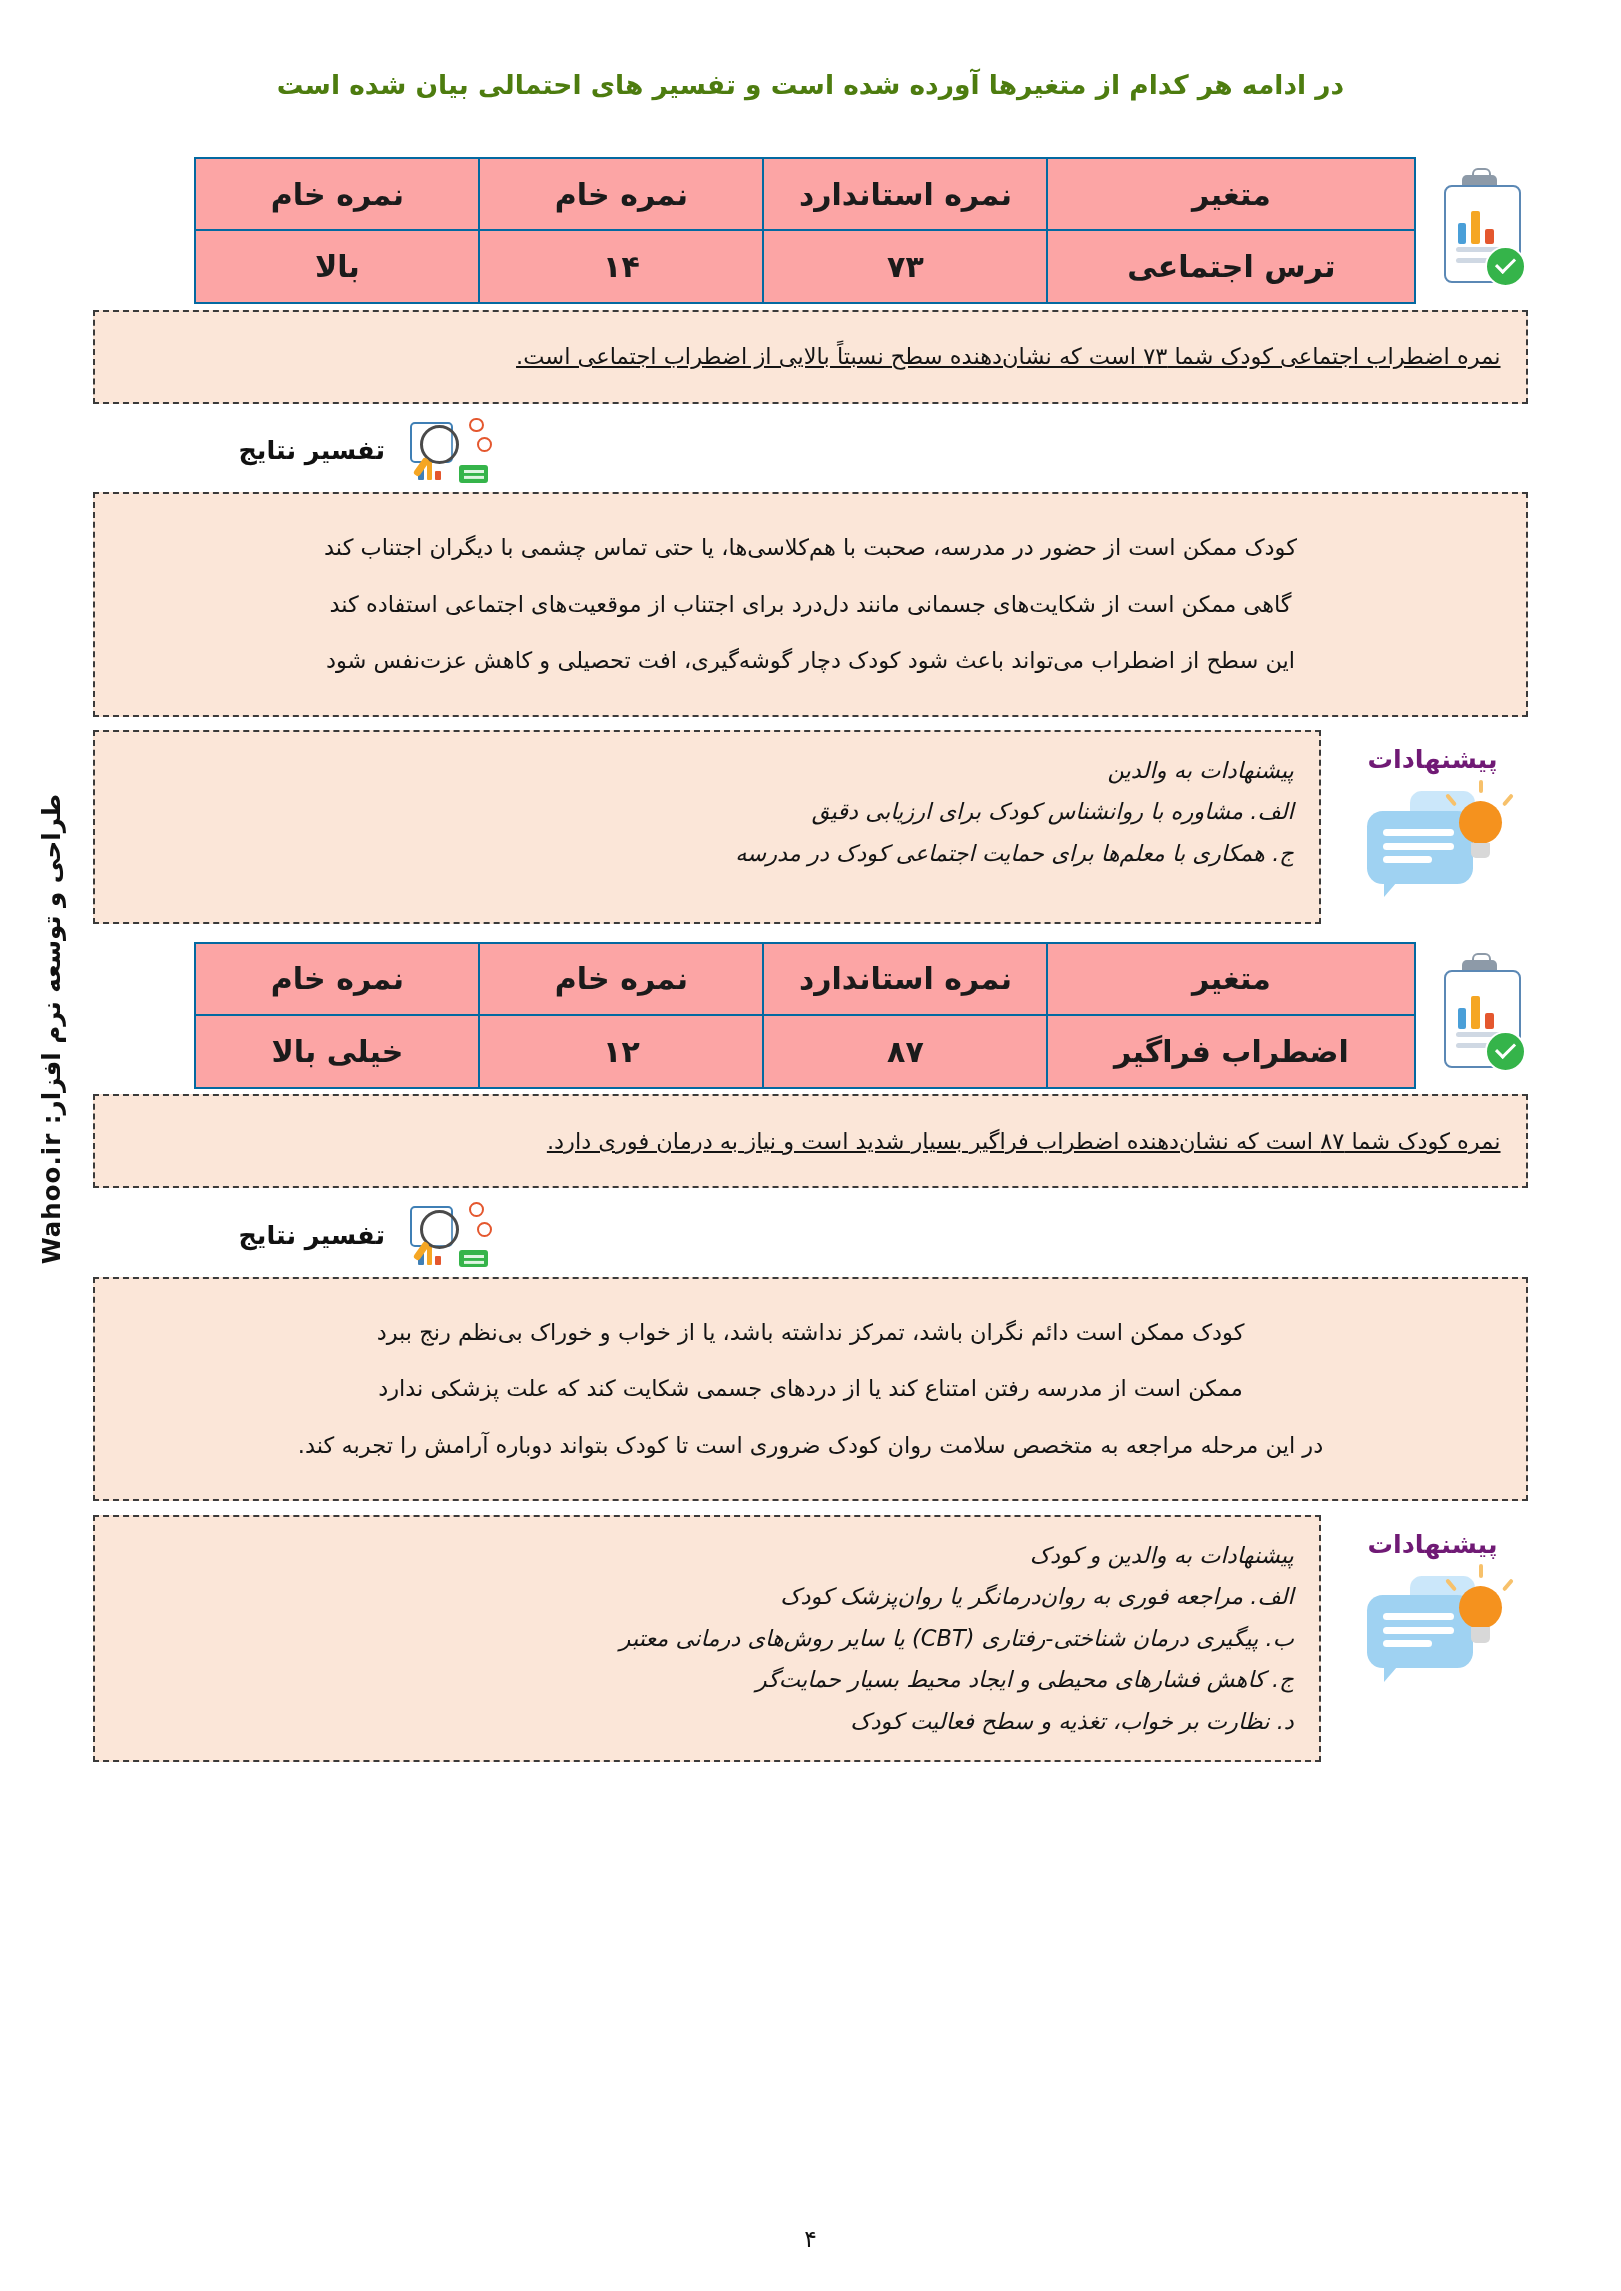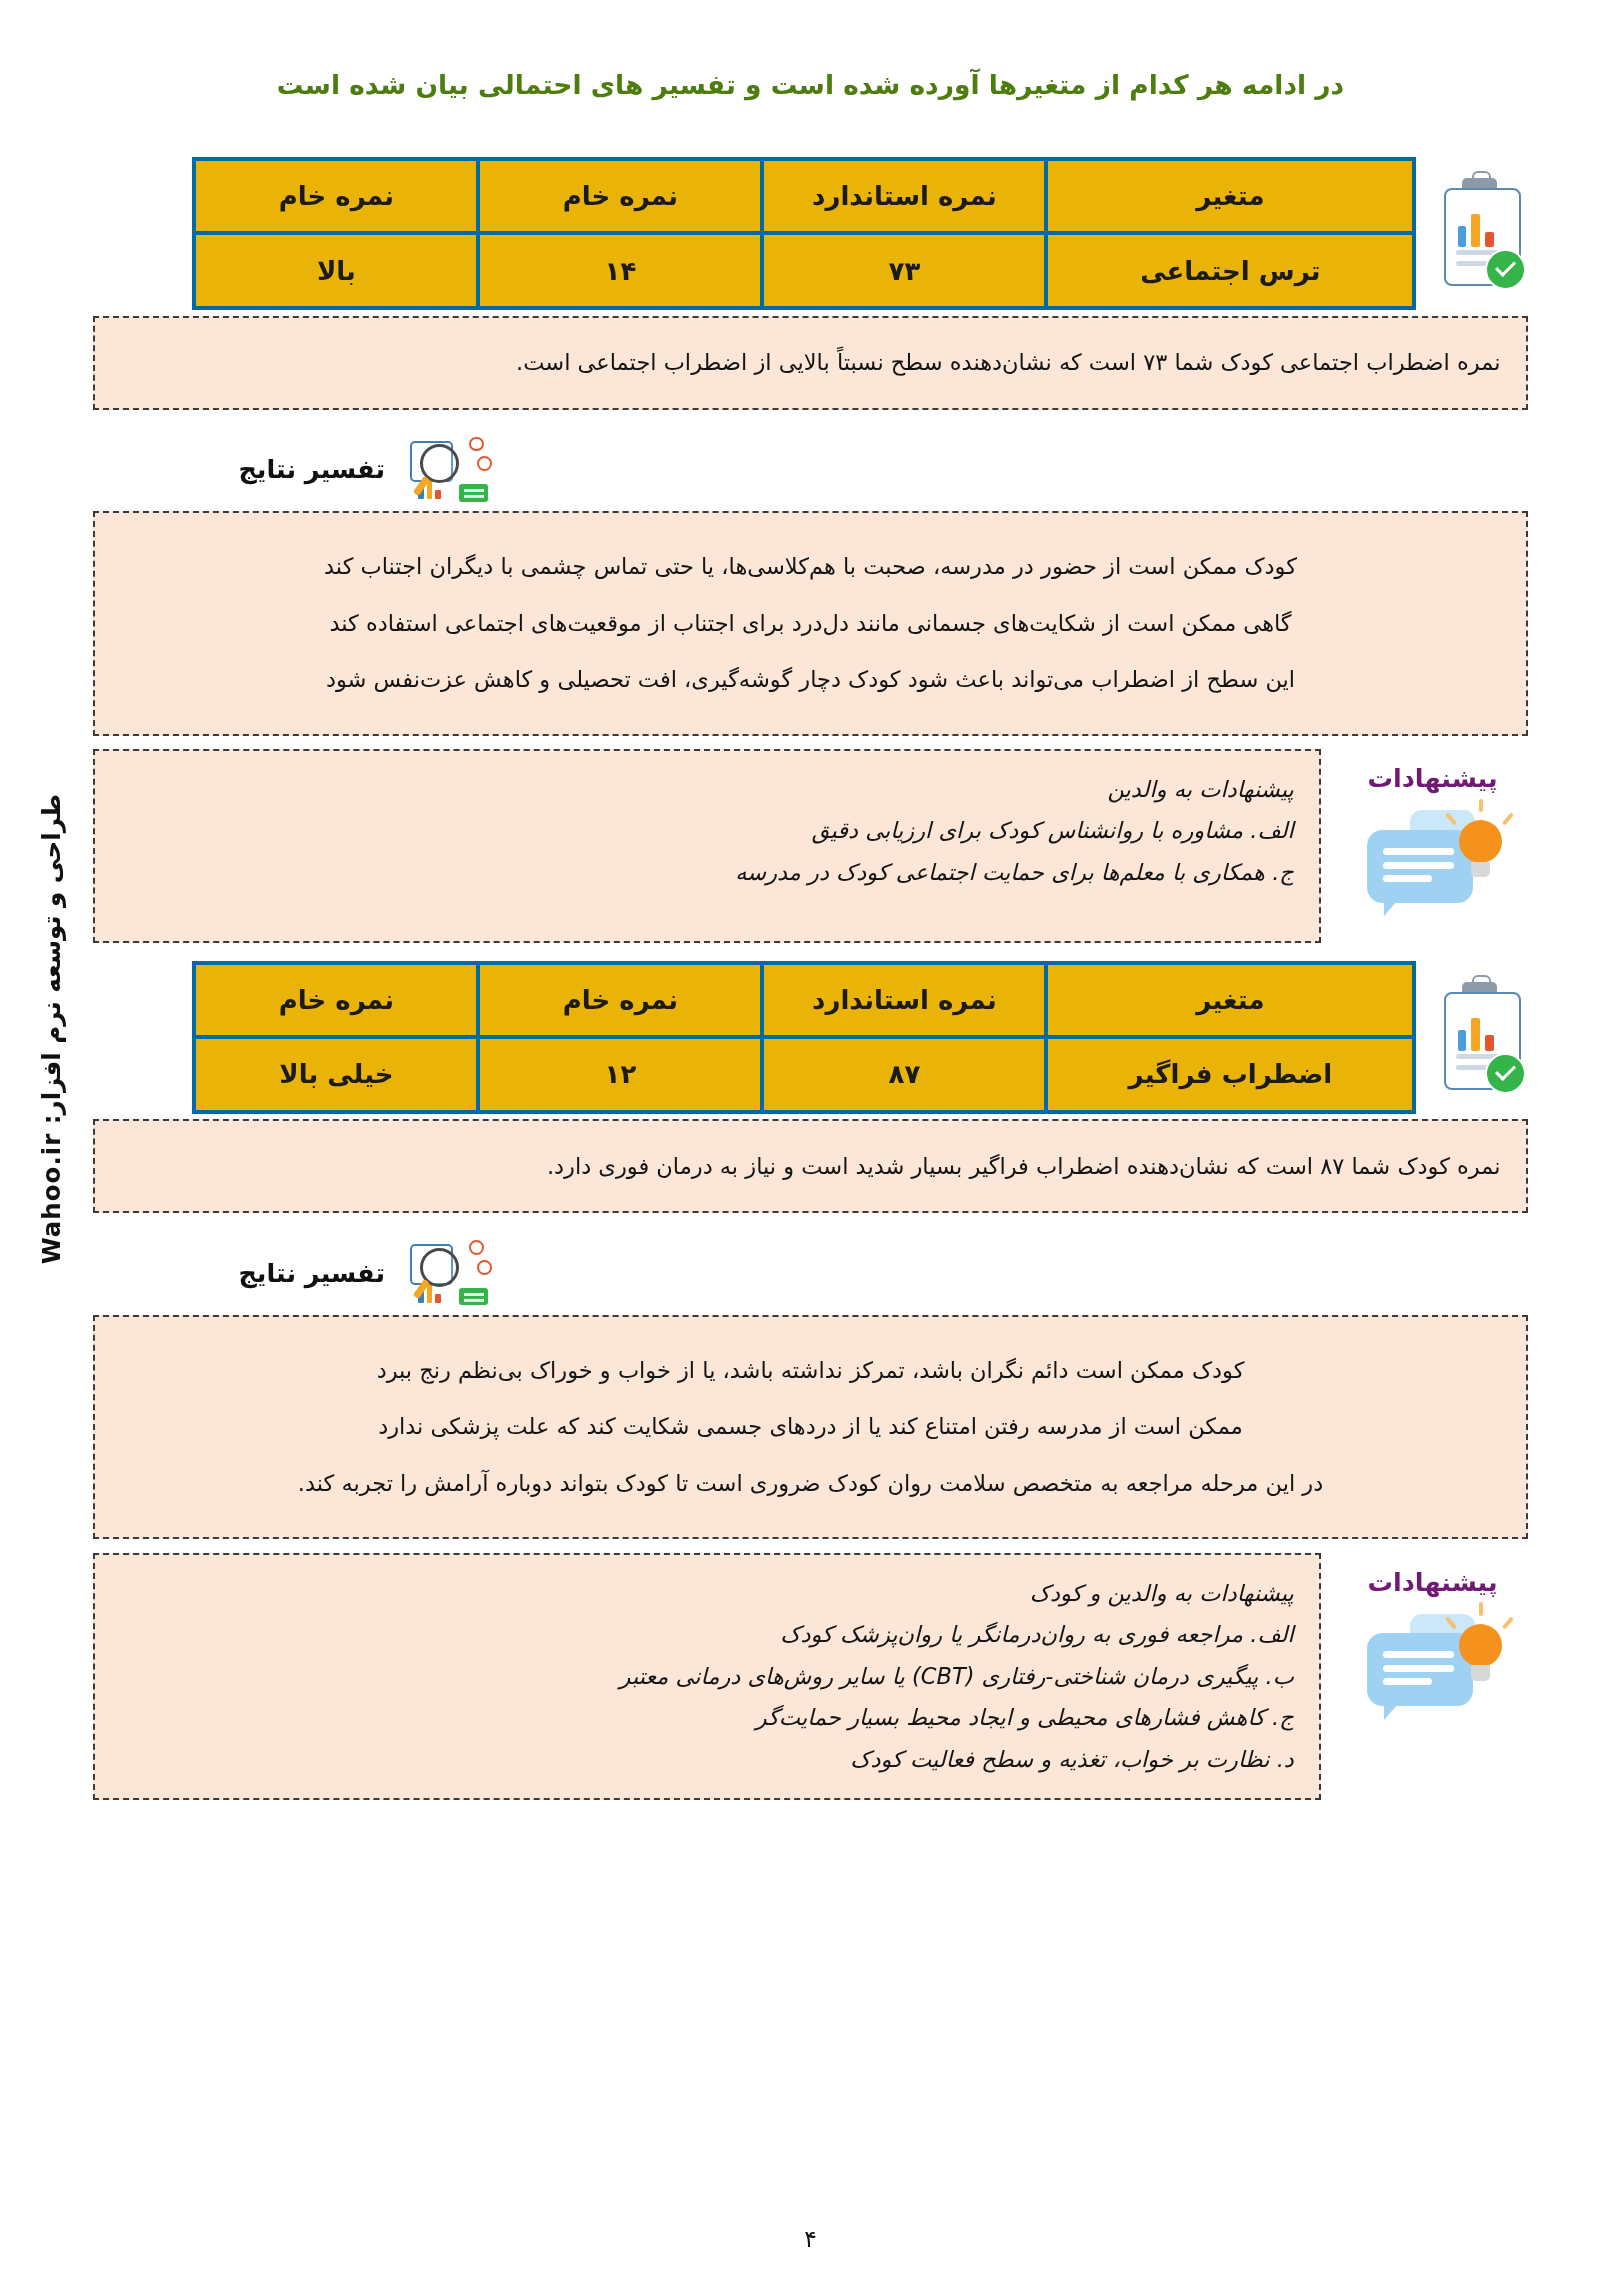--- a/index.html
+++ b/index.html
@@ -74,25 +74,25 @@
     margin-bottom: 5.9px;
   }
   table.score-table {
     border-collapse: collapse;
     width: 1220px;
     table-layout: fixed;
     direction: rtl;
   }
   table.score-table th,
   table.score-table td {
-    border: 4px solid #0369a1;
+    border: 2px solid #0369a1;
     text-align: center;
-    font-size: 26px;
+    font-size: 30px;
     padding: 13.7px 3.9px;
-    background: #eab308;
+    background: #fca5a5;
   }
   table.score-table th {
     font-weight: 600;
     height: 43px;
   }
   table.score-table td {
     height: 43px;
     font-weight: 600;
   }
   col.c-var   { width: 368px; }
@@ -173,23 +173,24 @@
     background: #fbe6d8;
     padding: 17.6px 25.5px;
     font-size: 22.5px;
     line-height: 1.85;
     color: #141414;
     box-sizing: border-box;
   }
   .summary-box {
     width: 100%;
     min-height: 94px;
-    margin-bottom: 25px;
+    margin-bottom: 12px;
     display: flex;
     align-items: center;
+    text-decoration: underline;
   }
 
   
   .section-head {
     display: flex;
     flex-direction: row;
     align-items: center;
     justify-content: flex-start;
     gap: 19px;
     margin: 5.9px 0 7.8px 0;

